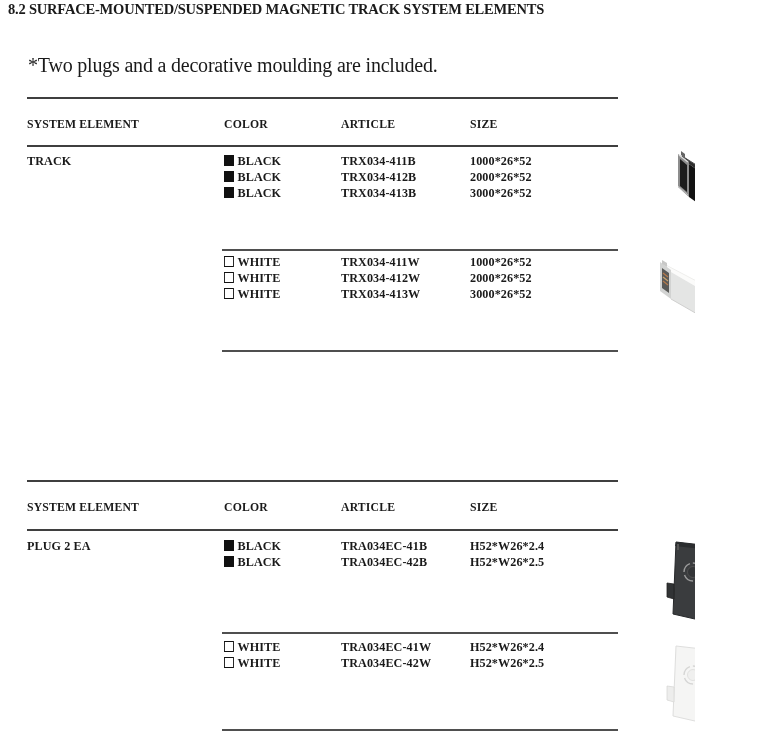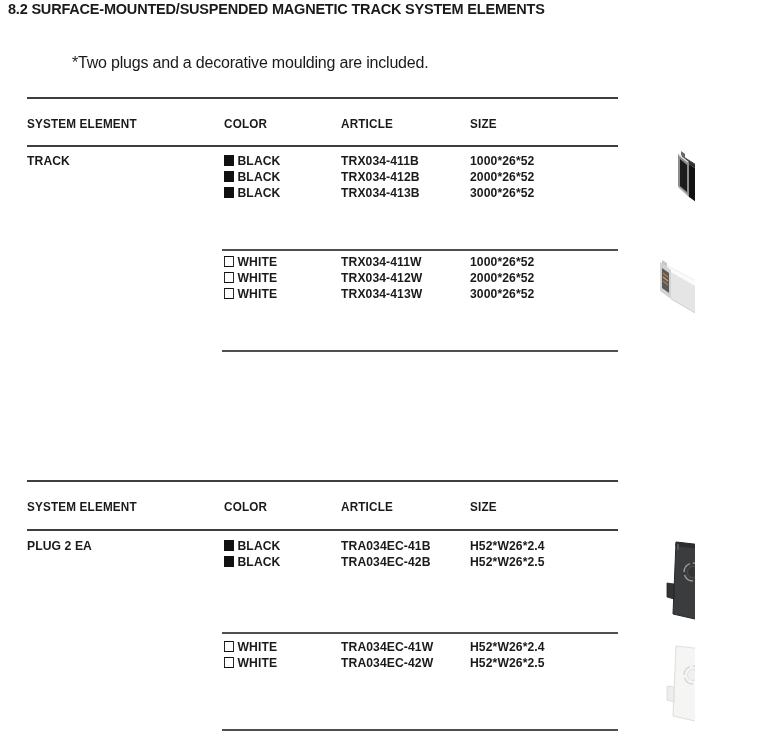--- a/index.html
+++ b/index.html
@@ -1,24 +1,24 @@
 <!DOCTYPE html>
 <html><head>
 <meta charset="utf-8">
 <style>
   html,body { margin:0; padding:0; background:#fff; }
   .page {
     position:relative; width:695px; height:735px; background:#ffffff;
-    font-family:Liberation Sans, sans-serif; color:#1a1a1a; overflow:hidden;
+    font-family:Liberation Serif, serif; color:#1a1a1a; overflow:hidden;
   }
   .abs { position:absolute; }
   .page-title {
     left:8px; top:1px; font-size:14.5px; font-weight:bold; letter-spacing:-0.2px; white-space:nowrap;
   }
-  .footnote { left:28px; top:54px; font-size:16px; letter-spacing:-0.2px;margin-left:44px; }
+  .footnote { left:28px; top:54px; font-size:20px; letter-spacing:-0.2px; }
   .rule { position:absolute; height:2px; background:#3f3f3f; }
   .rule.thin { height:1.5px; background:#4f4f4f; }
   .hcell, .cell {
     position:absolute; font-weight:bold; white-space:nowrap;
     transform:scaleX(0.9); transform-origin:0 50%;
   }
   .hcell { font-size:13px; letter-spacing:0.2px; }
   .cell  { font-size:13.5px; letter-spacing:0.1px; }
   .row { position:absolute; height:16px; line-height:16px; width:600px; }
   .hdr { position:absolute; height:16px; line-height:16px; width:600px; }

